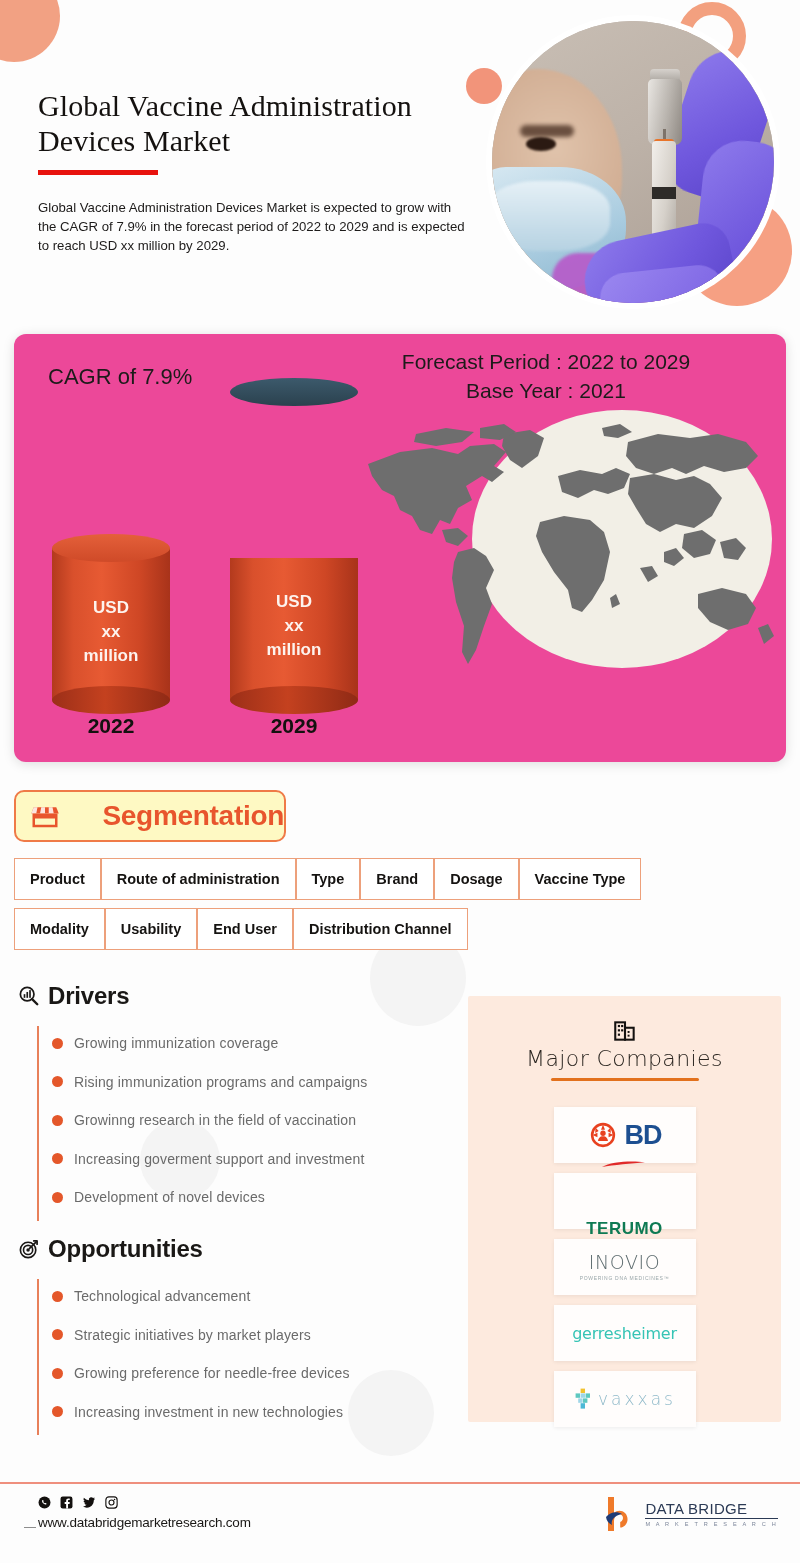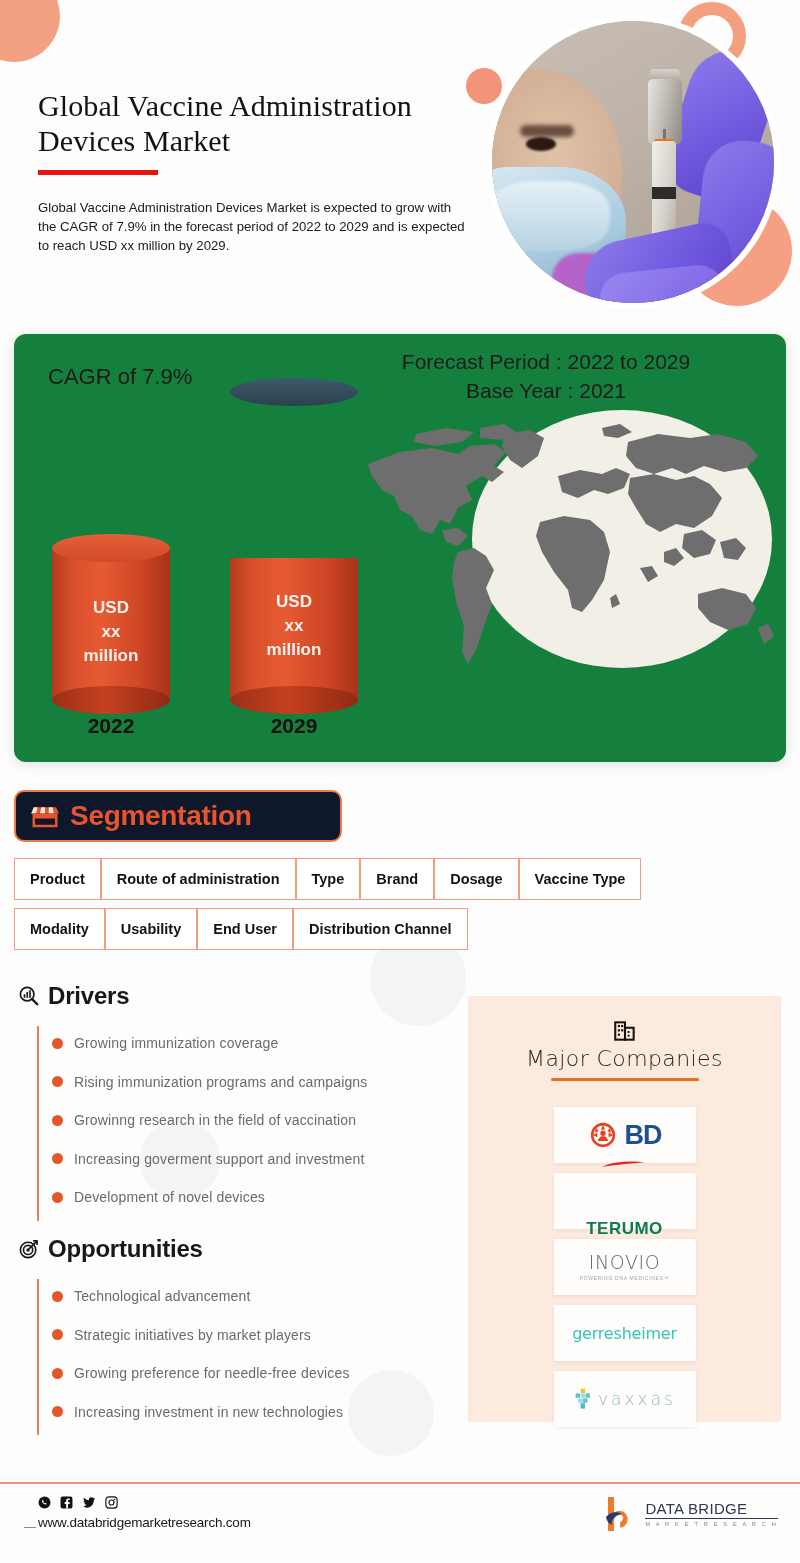--- a/index.html
+++ b/index.html
@@ -79,21 +79,21 @@
   .syr { position: absolute; left: 160px; top: 120px; width: 24px; height: 122px;
     background: linear-gradient(100deg,#f2efeb,#d6d1ca 55%,#ada7a0); border-radius: 4px; }
   .syr-band { position:absolute; left:160px; top:166px; width:24px; height:12px; background:#2e2b28; }
   .needle { position: absolute; left: 171px; top: 108px; width: 3px; height: 34px; background: #7d736a; }
   .needle-hub { position:absolute; left:162px; top:118px; width:20px; height:18px;
     background:#e8742a; border-radius:3px; filter: blur(.5px);}
 
   
   .chart-card {
     position: absolute; left: 14px; top: 334px; width: 772px; height: 428px;
-    background: #15803d; border-radius: 12px;
+    background: #ec4899; border-radius: 12px;
     box-shadow: 0 2px 12px rgba(0,0,0,.13);
     overflow: hidden;
   }
   .cagr { position: absolute; left: 34px; top: 30px; font-size: 22px; color: #1d1b1a; }
   .forecast {
     position: absolute; right: 30px; top: 14px; width: 420px; text-align: center;
     font-size: 21px; line-height: 1.38; color: #1d1b1a;
   }
   .map-wrap { position: absolute; left: 340px; top: 70px; width: 430px; height: 320px; }
   .map-blob { position: absolute; left: 118px; top: 6px; width: 300px; height: 258px;
@@ -110,24 +110,25 @@
   .cyl-label { position: absolute; width: 100%; text-align: center; color: #fdf3ee;
     font-size: 17px; font-weight: 700; line-height: 1.42; }
   .yr { position: absolute; width: 100%; text-align: center;
     font-size: 21px; font-weight: 700; color: #14110f; }
 
   .bar2022 { left: 38px; top: 200px; width: 118px; height: 166px; }
   .bar2029 { left: 216px; top: 44px; width: 128px; height: 322px; }
 
   
   .seg-head {
-    position: absolute; left: 14px; top: 790px; width: 328px; height: 52px;
+    position: absolute; left: 14px; top: 790px; width: 272px; height: 52px;
     border: 2px solid #ef7a47; border-radius: 10px;
     display: flex; align-items: center; gap: 10px; padding-left: 14px;
-    background: #0f172a;
+    background: #fef9c3;
+    justify-content: space-between;
   }
   .seg-title { font-size: 28px; font-weight: 700; color: #e8552d; letter-spacing: -.3px; }
   .seg-rows { position: absolute; left: 14px; top: 858px; width: 772px; }
   .seg-row { display: flex; margin-bottom: 8px; }
   .seg-tag {
     border: 1.4px solid #eda07b; background: #fff;
     height: 42px; display: flex; align-items: center; justify-content: center;
     padding: 0 15px; font-size: 14.5px; font-weight: 700; color: #151311;
     white-space: nowrap;
   }

